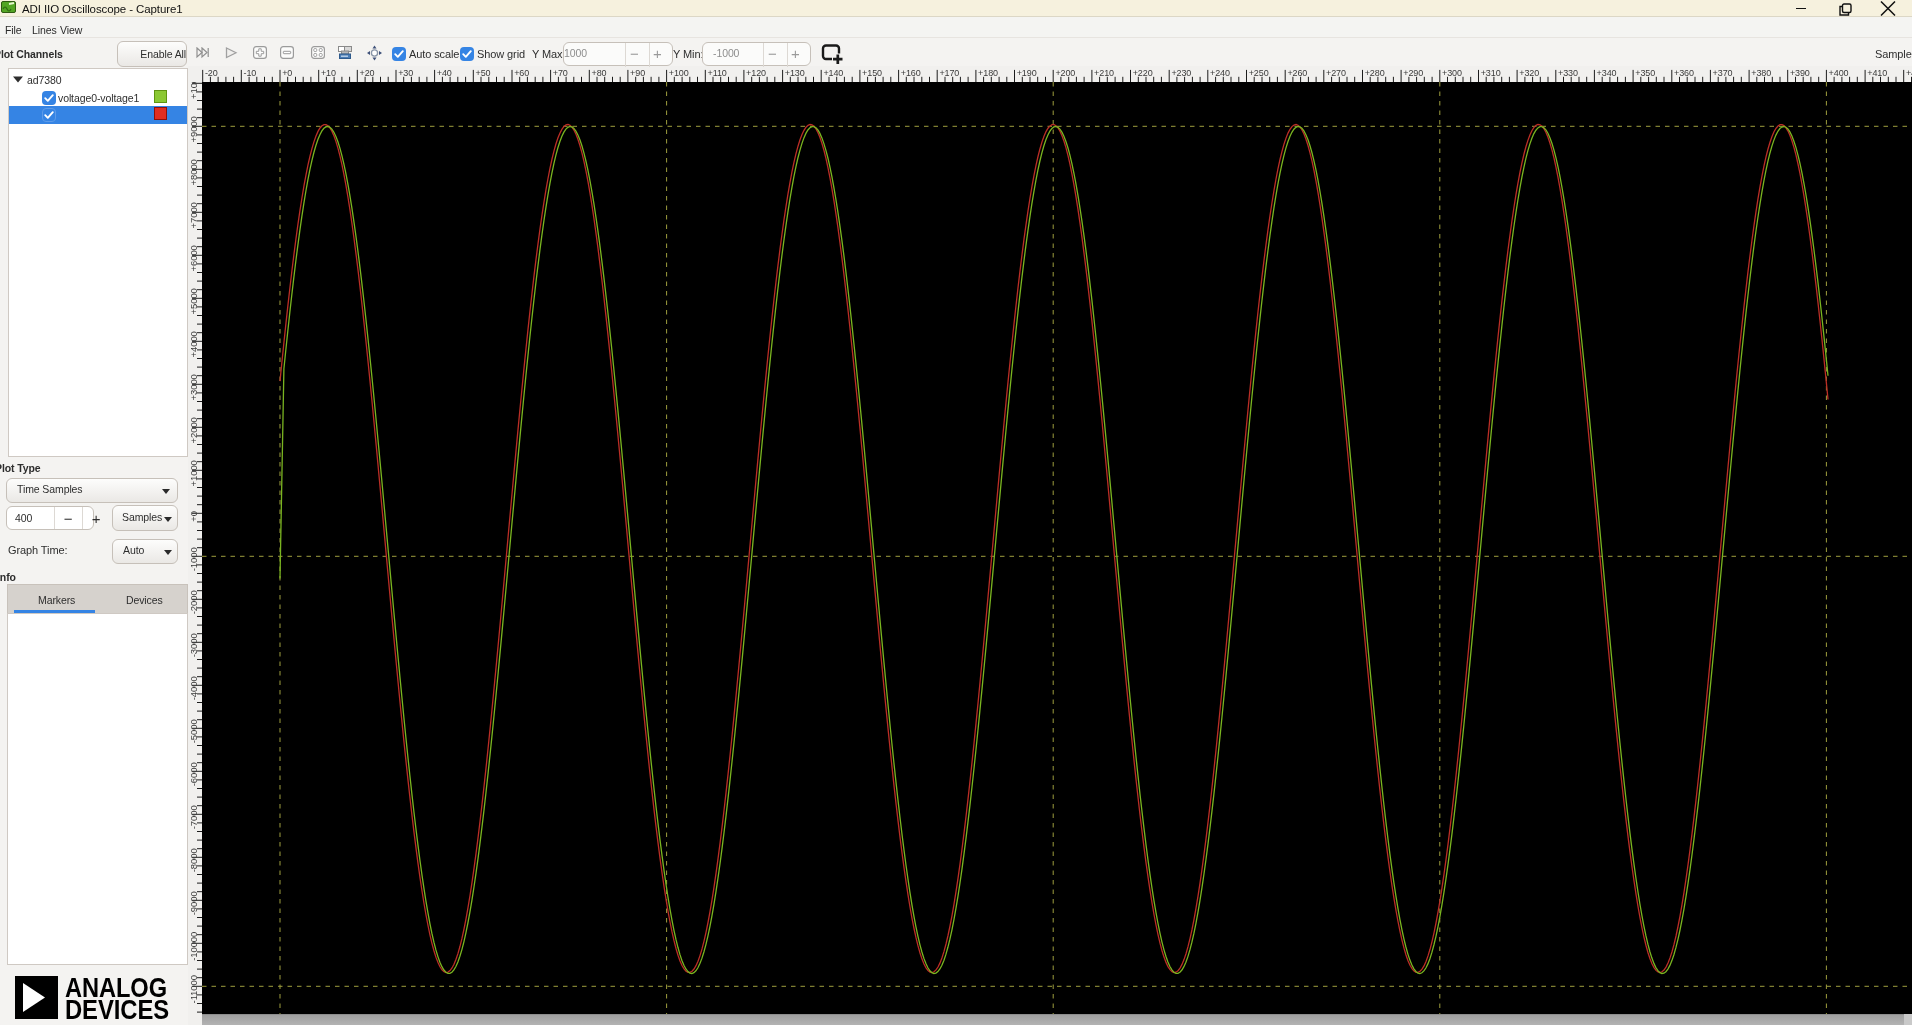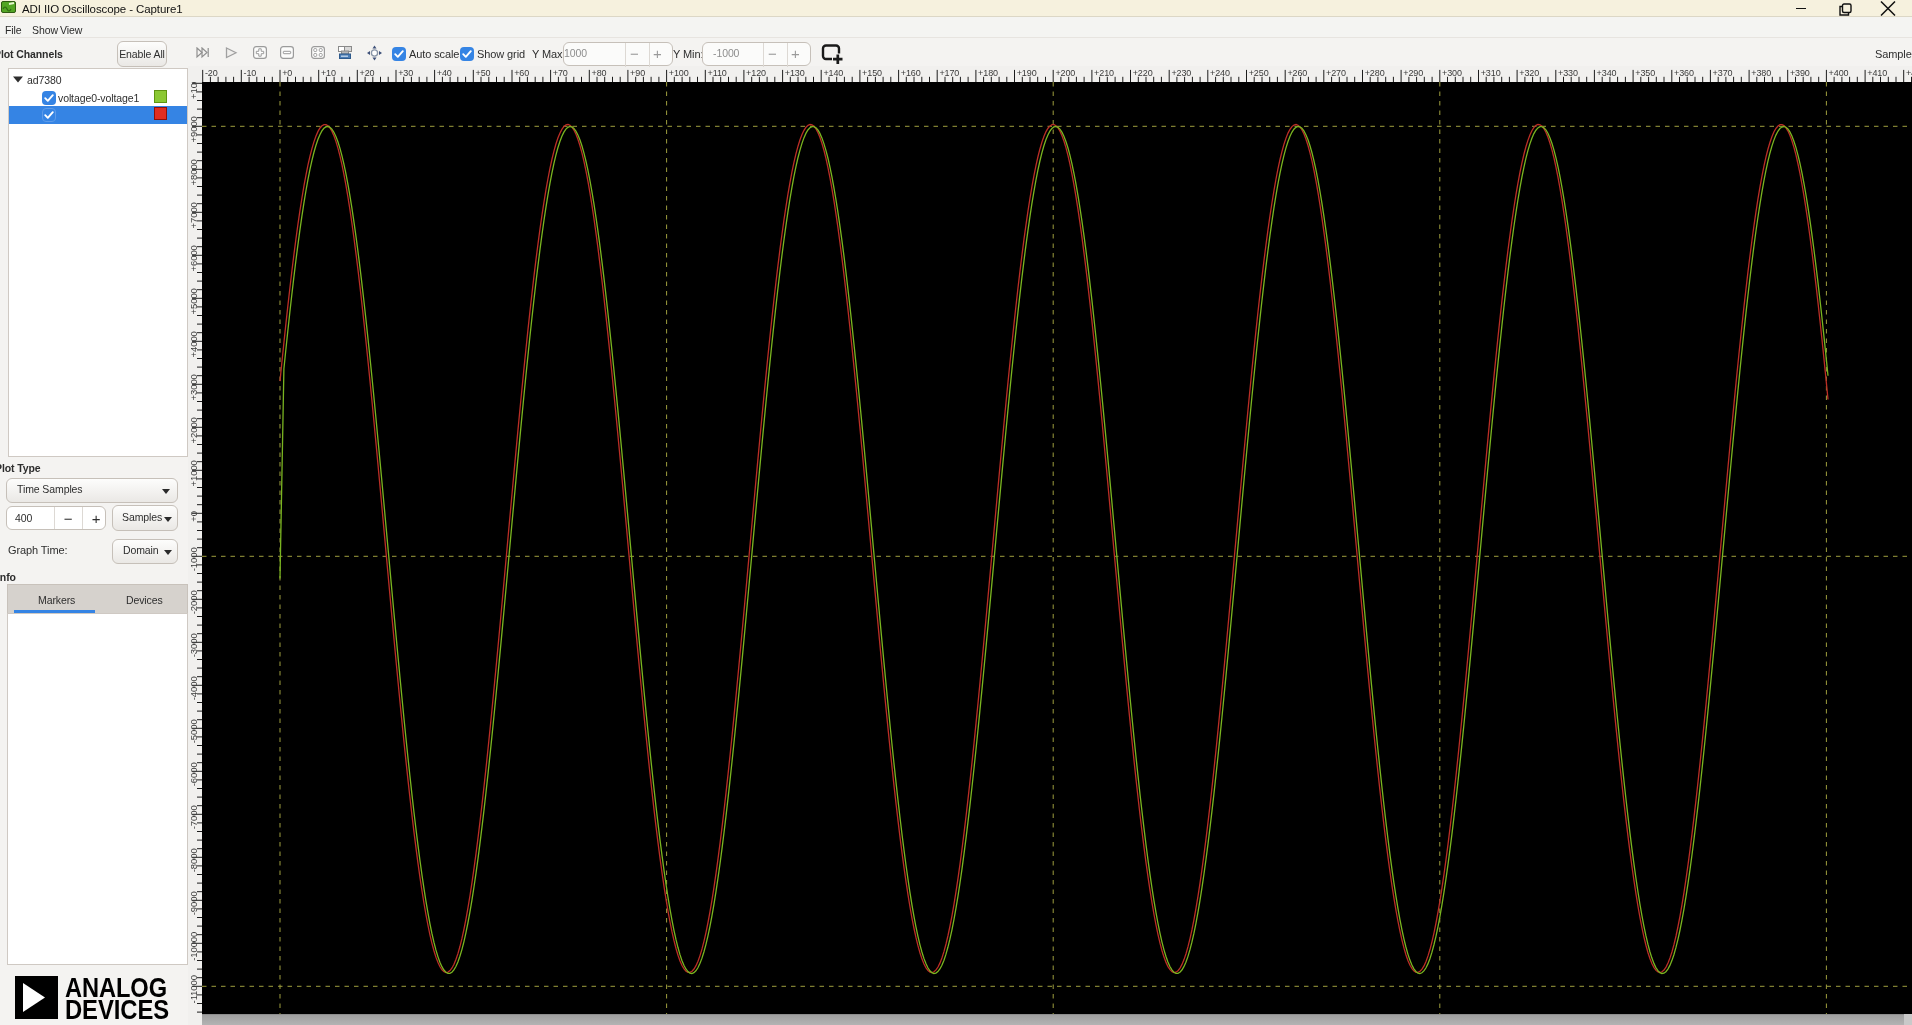--- a/index.html
+++ b/index.html
@@ -136,25 +136,25 @@
 <div class="abs" style="left:1796px;top:7.5px;width:10px;height:1.6px;background:#111"></div>
 <svg class="abs" style="left:1839px;top:3px" width="13" height="13" viewBox="0 0 13 13">
 <path d="M3.5,3.5 H1 V12 H9.5 V9.5" stroke="#111" stroke-width="1.4" fill="none"></path>
 <rect x="3.5" y="1" width="8.5" height="8.5" rx="1.5" stroke="#111" stroke-width="1.4" fill="none"></rect>
 </svg>
 <svg class="abs" style="left:1880px;top:1px" width="16" height="15" viewBox="0 0 16 15">
 <path d="M1,0.5 L15,14.5 M15,0.5 L1,14.5" stroke="#111" stroke-width="1.5"></path>
     </svg>
 <div class="abs menubar"></div>
 <div class="abs menu" style="left:5px">File</div>
-<div class="abs menu" style="left:32px">Show</div>
+<div class="abs menu" style="left:32px">Lines</div>
 <div class="abs menu" style="left:60px">View</div>
 
 <div class="abs seclabel" style="left:-6px;top:48px">Plot Channels</div>
-<div class="abs btn" style="left:117px;top:41px;width:50px;height:26px;text-align:center;line-height:24px">Enable All</div>
+<div class="abs btn" style="left:117px;top:41px;width:70px;height:26px;text-align:right;line-height:24px">Enable All</div>
 
 <div class="abs tree"></div>
 <svg class="abs" style="left:13px;top:76px" width="10" height="7" viewBox="0 0 10 7">
       <path d="M0,0.5 H10 L5,6.5 Z" fill="#2e2e2e"></path>
     </svg>
 <div class="abs" style="left:27px;top:71px;height:18px;line-height:18px">ad7380</div>
 <svg class="abs" style="left:42px;top:91px" width="14" height="14" viewBox="0 0 14 14">
 <rect width="14" height="14" rx="4" fill="#3584e4"></rect>
 <path d="M3.2,7.2 L5.8,9.8 L10.8,4.2" stroke="#fff" stroke-width="1.9" fill="none" stroke-linecap="round" stroke-linejoin="round"></path>
     </svg>
@@ -239,34 +239,34 @@
   <div style="position:absolute;left:65px;top:2px;color:#9a9a9a;font-size:15px">−</div>
   <div style="position:absolute;left:88px;top:2px;color:#9a9a9a;font-size:15px">+</div>
 </div>
 <div class="abs glabel" style="left:1875px;top:48px">Samples</div>
 
 <div class="abs seclabel" style="left:-5px;top:462px">Plot Type</div>
 <div class="abs dd" style="left:6px;top:478px;width:172px;height:25px">
   <div style="position:absolute;left:10px;top:4px">Time Samples</div>
   <div class="ddtri" style="left:155px;top:10px"></div>
 </div>
-<div class="abs spin" style="left:6px;top:506px;width:100px;height:24px">
+<div class="abs spin" style="left:6px;top:506px;width:88px;height:24px">
   <div style="position:absolute;left:47px;top:0;width:1px;height:22px;background:#ddd9d4"></div>
   <div style="position:absolute;left:75px;top:0;width:1px;height:22px;background:#ddd9d4"></div>
   <div style="position:absolute;left:8px;top:5px">400</div>
   <div style="position:absolute;left:47px;top:3px;width:28px;text-align:center;font-size:15px">−</div>
   <div style="position:absolute;left:75px;top:3px;width:28px;text-align:center;font-size:15px">+</div>
 </div>
 <div class="abs dd" style="left:112px;top:505px;width:66px;height:26px">
   <div style="position:absolute;left:9px;top:5px">Samples</div>
   <div class="ddtri" style="left:51px;top:11px"></div>
 </div>
 <div class="abs glabel" style="left:8px;top:544px">Graph Time:</div>
 <div class="abs dd" style="left:112px;top:539px;width:66px;height:25px">
-  <div style="position:absolute;left:10px;top:4px">Domain</div>
+  <div style="position:absolute;left:10px;top:4px">Auto</div>
   <div class="ddtri" style="left:51px;top:10px"></div>
 </div>
 
 <div class="abs seclabel" style="left:-3px;top:571px">Info</div>
 <div class="abs tabbar"></div>
 <div class="abs tabtxt" style="left:38px;top:594px">Markers</div>
 <div class="abs tabtxt" style="left:126px;top:594px">Devices</div>
 <div class="abs" style="left:14px;top:610px;width:81px;height:3.5px;background:#3584e4"></div>
 <div class="abs whitebox"></div>
 <svg class="abs" style="left:15px;top:976px" width="160" height="44" viewBox="0 0 160 44">

